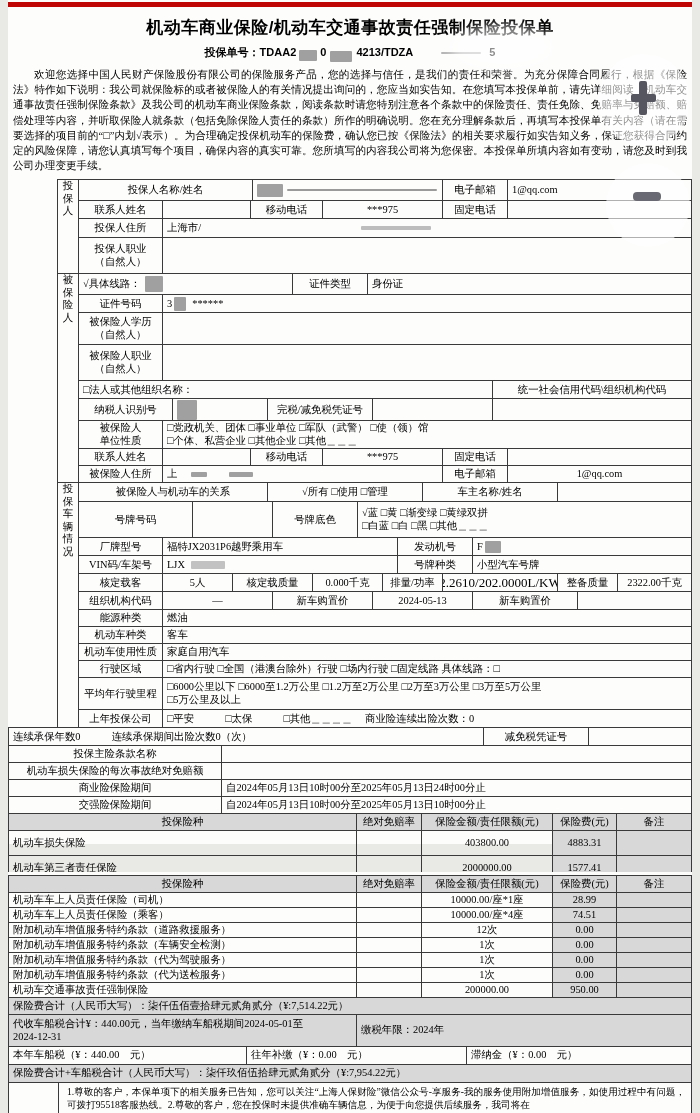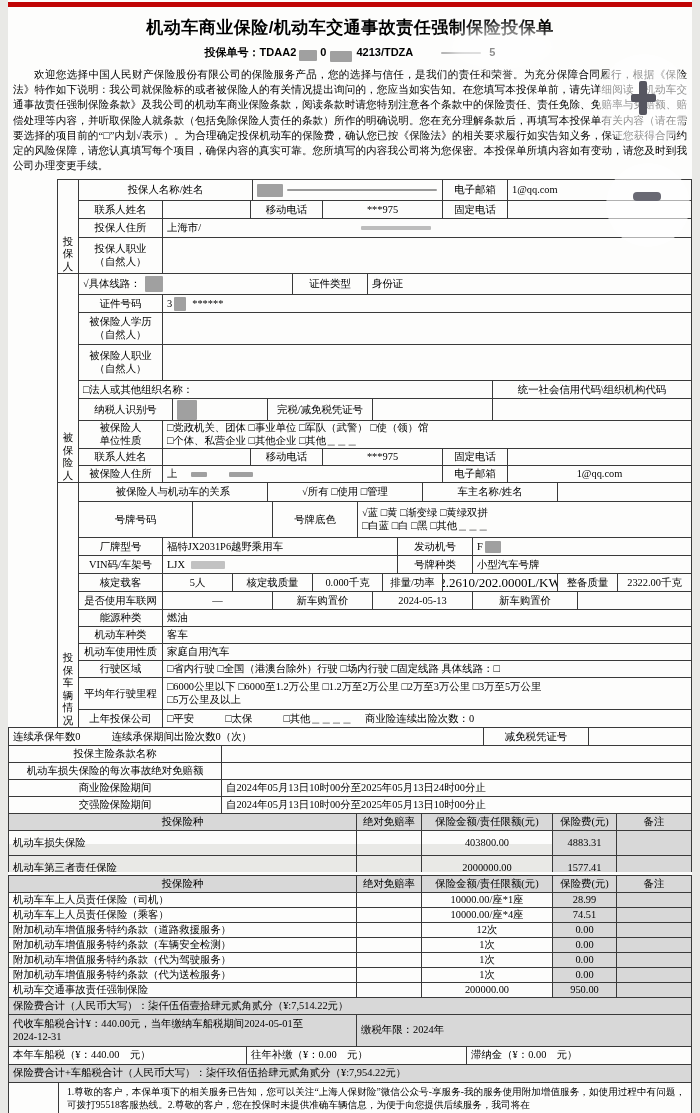--- a/index.html
+++ b/index.html
@@ -10,21 +10,21 @@
   .p2{top:872px;height:241px}
   .redbar{position:absolute;left:8px;top:2px;width:684px;height:5px;background:#c00505}
   .title{margin:16px 10px 0 10px;text-align:center;font-family:"Liberation Sans",sans-serif;
          font-weight:bold;font-size:17px;letter-spacing:.5px}
   .policy{margin-top:6px;text-align:center;font-family:"Liberation Sans",sans-serif;
           font-weight:bold;font-size:11px}
   .intro{margin:7px 5px 0 5px;font-size:10.6px;line-height:15.2px;text-align:justify;text-indent:21px}
   .form{margin-left:49px;width:635px;border:1px solid #3a3a3a;border-bottom:none;box-sizing:border-box;margin-top:6px}
   .sec{display:flex}
   .sec+.sec{border-top:1px solid #3a3a3a}
-  .vcell{width:20px;border-right:1px solid #3a3a3a;display:flex;align-items:flex-end;justify-content:center;flex:none}
+  .vcell{width:20px;border-right:1px solid #3a3a3a;display:flex;align-items:flex-start;justify-content:center;flex:none}
   .vcell span{display:block;width:11px;font-size:10.5px;line-height:12.5px;word-break:break-all;text-align:center}
   .rows{flex:1;display:flex;flex-direction:column;min-width:0}
   .r{display:flex;box-sizing:border-box}
   .r+.r{border-top:1px solid #3a3a3a}
   .c{border-left:1px solid #3a3a3a;box-sizing:border-box;display:flex;align-items:center;
      justify-content:center;text-align:center;font-size:10.4px;line-height:12.5px;padding:0 2px;flex:none;overflow:hidden}
   .r .c:first-child{border-left:none}
   .c.l{justify-content:flex-start;text-align:left;padding-left:4px}
   .c.grow{flex:1}
   .c.sm{font-size:13px}
@@ -203,21 +203,21 @@
             <div class="c" style="width:83px">核定载客</div>
             <div class="c" style="width:70px">5人</div>
             <div class="c" style="width:80px">核定载质量</div>
             <div class="c" style="width:70px">0.000千克</div>
             <div class="c" style="width:60px">排量/功率</div>
             <div class="c sm" style="width:115px">2.2610/202.0000L/KW</div>
             <div class="c" style="width:60px">整备质量</div>
             <div class="c grow">2322.00千克</div>
           </div>
           <div class="r" style="height:18px">
-            <div class="c" style="width:83px">是否使用车联网</div>
+            <div class="c" style="width:83px">组织机构代码</div>
             <div class="c" style="width:110px">—</div>
             <div class="c" style="width:100px">新车购置价</div>
             <div class="c" style="width:100px">2024-05-13</div>
             <div class="c" style="width:105px">新车购置价</div>
             <div class="c grow"></div>
           </div>
           <div class="r" style="height:17px">
             <div class="c" style="width:83px">能源种类</div>
             <div class="c l grow">燃油</div>
           </div>

